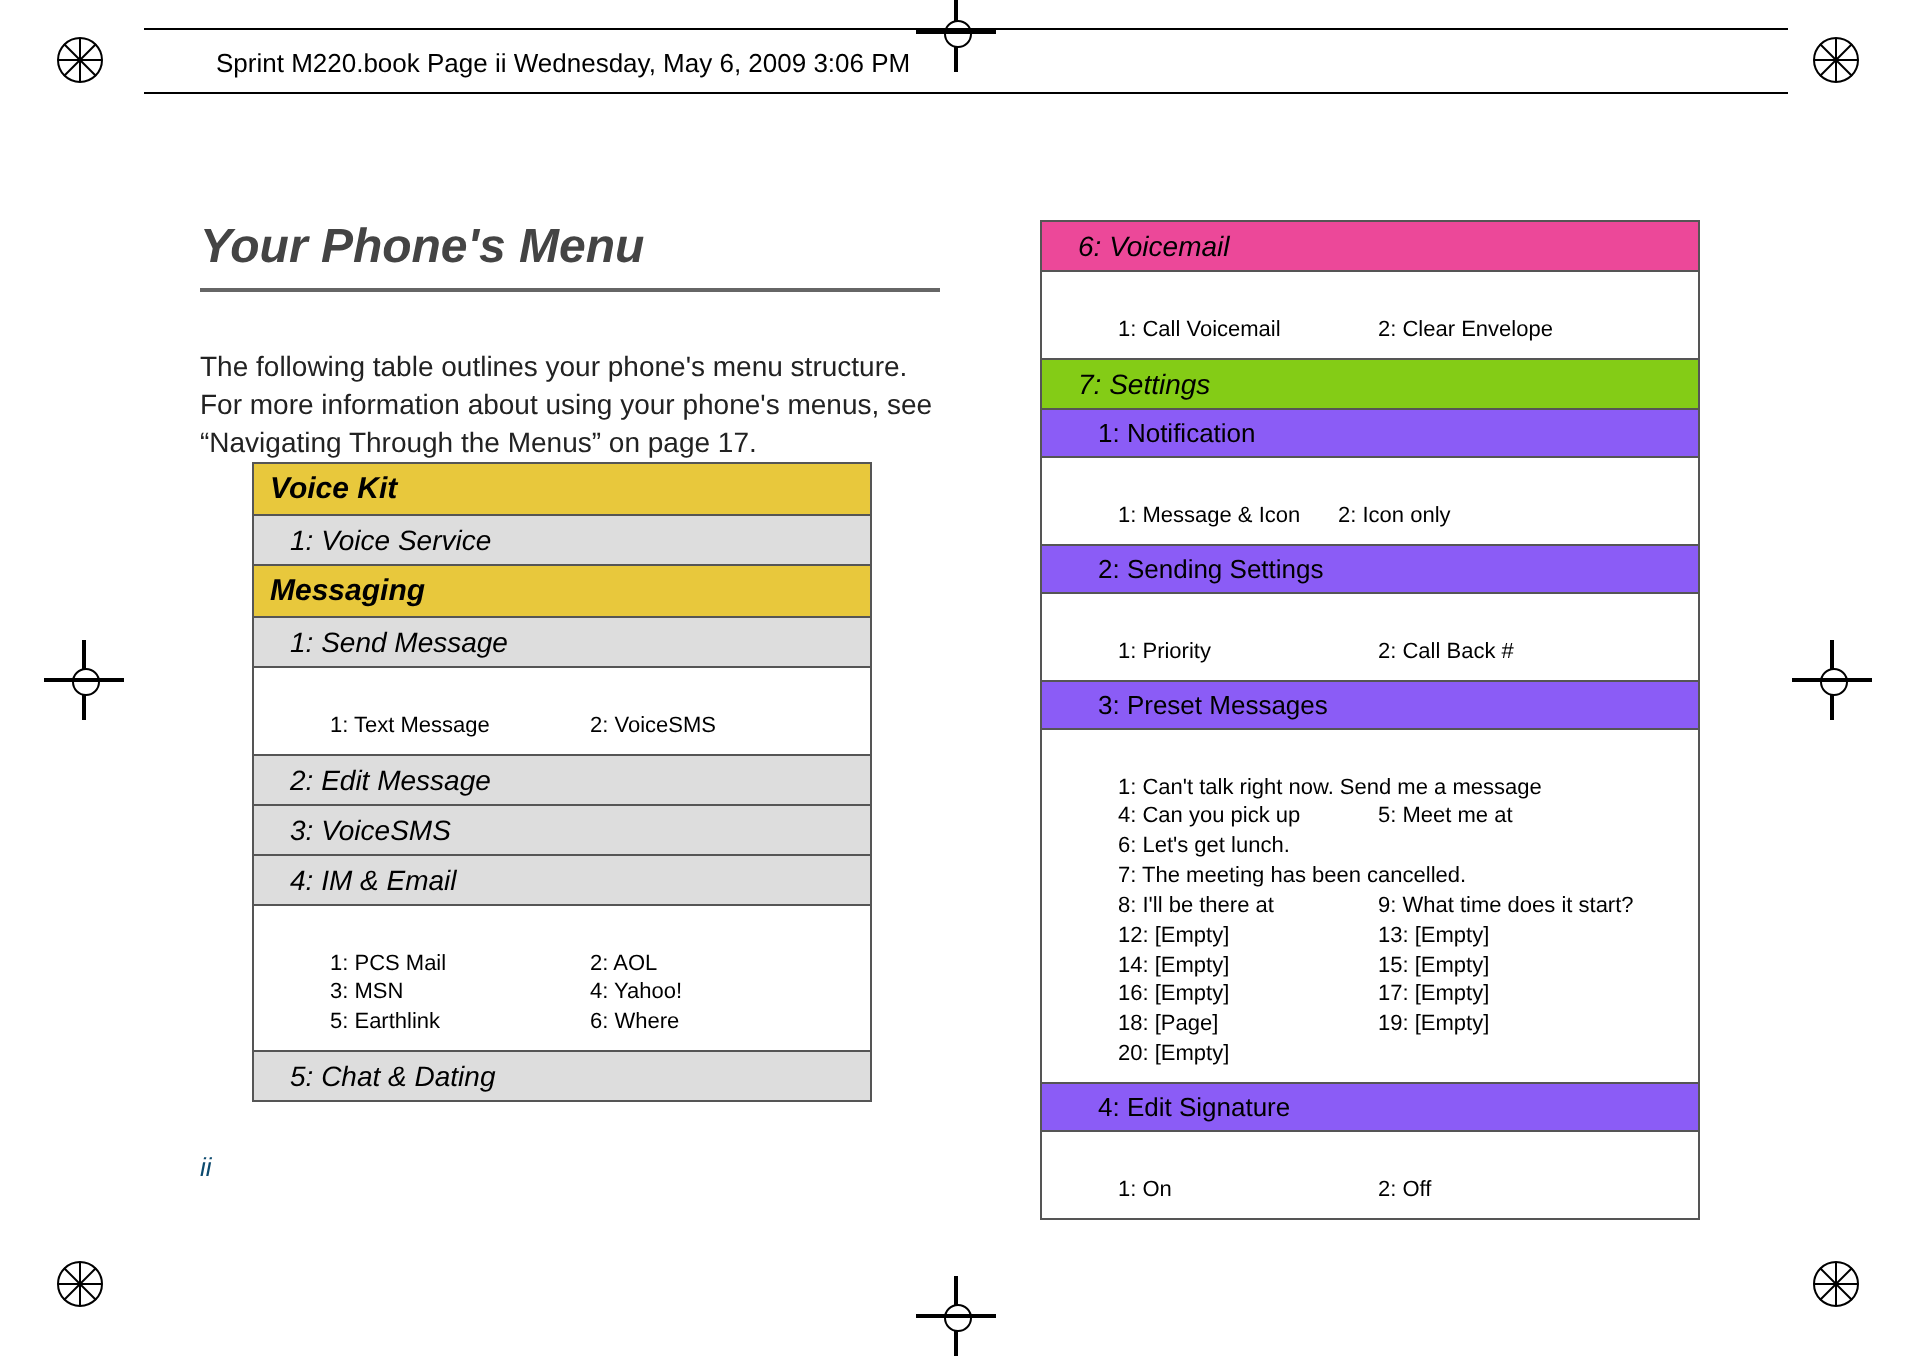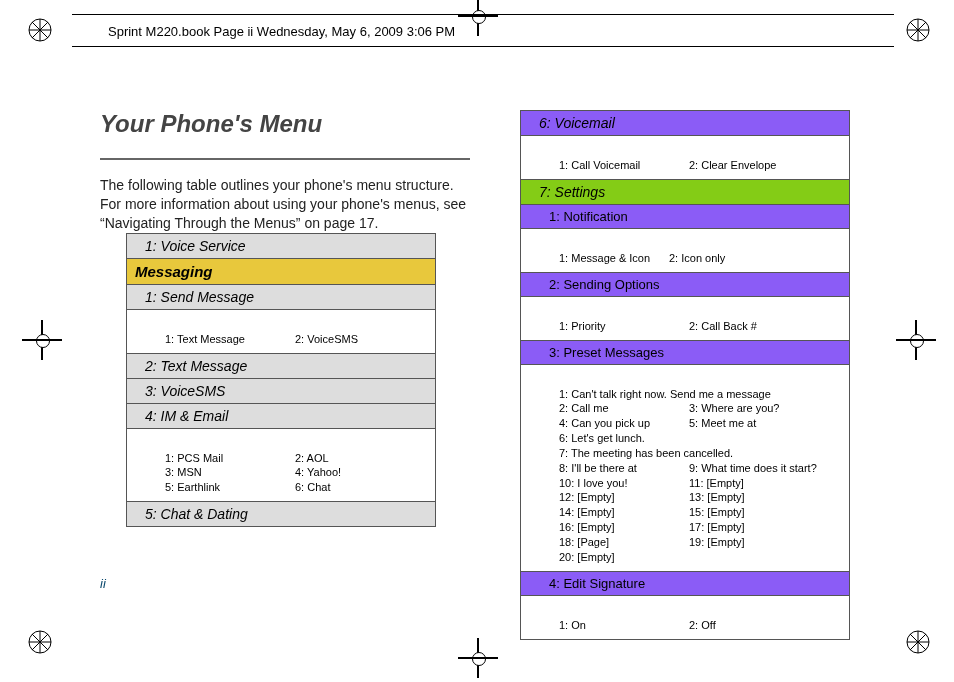--- a/index.html
+++ b/index.html
@@ -28,23 +28,23 @@
     left:100px;top:110px;
     width:780px;
   }
   .title{
     font-family:Arial,Helvetica,sans-serif;
     font-weight:bold;
     font-style:italic;
     font-size:24px;
     color:#444;
     border-bottom:2px solid #666;
-    padding-bottom:20px;
+    padding-bottom:6px;
     width:370px;
-    margin-bottom:16px;
+    margin-bottom:28px;
   }
   .intro{
     width:370px;
     font-size:14px;
     line-height:1.35;
     color:#222;
   }
   .cols{display:flex;gap:36px}
   .col{width:310px}
   .tbl{border:1px solid #555}
@@ -96,96 +96,89 @@
 <div class="hdr-rule-bot"></div>
 
 <div class="page">
   <div class="title">Your Phone's Menu</div>
   <div class="intro">The following table outlines your phone's menu structure. For more information about using your phone's menus, see “Navigating Through the Menus” on page 17.</div>
 
   <div class="cols">
 
     <div class="col" style="margin-left:26px">
       <div class="tbl">
+        <div class="row sec-hdr">Voice Kit</div>
         <div class="row sub-hdr">1: Voice Service</div>
         <div class="row sec-hdr">Messaging</div>
         <div class="row sub-hdr">1: Send Message</div>
         <div class="row items">
           <div class="pair">
               <span>1: Text Message</span>
               <span>2: VoiceSMS</span>
             </div>
         </div>
-        <div class="row sub-hdr">2: Text Message</div>
+        <div class="row sub-hdr">2: Edit Message</div>
         <div class="row sub-hdr">3: VoiceSMS</div>
         <div class="row sub-hdr">4: IM &amp; Email</div>
         <div class="row items">
           <div class="pair">
               <span>1: PCS Mail</span>
               <span>2: AOL</span>
             </div>
           <div class="pair">
               <span>3: MSN</span>
               <span>4: Yahoo!</span>
             </div>
           <div class="pair">
               <span>5: Earthlink</span>
-              <span>6: Chat</span>
+              <span>6: Where</span>
             </div>
         </div>
         <div class="row sub-hdr">5: Chat &amp; Dating</div>
       </div>
     </div>
 
     <div class="col" style="position:absolute;left:420px;top:0;width:330px">
       <div class="tbl">
-        <div class="row sub-hdr" style="background:#8b5cf6">6: Voicemail</div>
+        <div class="row sub-hdr" style="background:#ec4899">6: Voicemail</div>
         <div class="row items">
           <div class="pair">
               <span>1: Call Voicemail</span>
               <span>2: Clear Envelope</span>
             </div>
         </div>
         <div class="row sub-hdr" style="background:#84cc16">7: Settings</div>
         <div class="row sub2-hdr">1: Notification</div>
         <div class="row items">
           <div class="pair">
               <span style="width:110px">1: Message &amp; Icon</span>
               <span>2: Icon only</span>
             </div>
         </div>
-        <div class="row sub2-hdr">2: Sending Options</div>
+        <div class="row sub2-hdr">2: Sending Settings</div>
         <div class="row items">
           <div class="pair">
               <span>1: Priority</span>
               <span>2: Call Back #</span>
             </div>
         </div>
         <div class="row sub2-hdr">3: Preset Messages</div>
         <div class="row items" style="padding-left:38px">
           <div><span>1: Can't talk right now. Send me a message</span></div>
           <div class="pair">
-              <span>2: Call me</span>
-              <span>3: Where are you?</span>
-            </div>
-          <div class="pair">
               <span>4: Can you pick up</span>
               <span>5: Meet me at</span>
             </div>
           <div><span>6: Let's get lunch.</span></div>
           <div><span>7: The meeting has been cancelled.</span></div>
           <div class="pair">
               <span>8: I'll be there at</span>
               <span>9: What time does it start?</span>
             </div>
           <div class="pair">
-              <span>10: I love you!</span>
-              <span>11: [Empty]</span>
-            </div>
-          <div class="pair">
               <span>12: [Empty]</span>
               <span>13: [Empty]</span>
             </div>
           <div class="pair">
               <span>14: [Empty]</span>
               <span>15: [Empty]</span>
             </div>
           <div class="pair">
               <span>16: [Empty]</span>
               <span>17: [Empty]</span>

